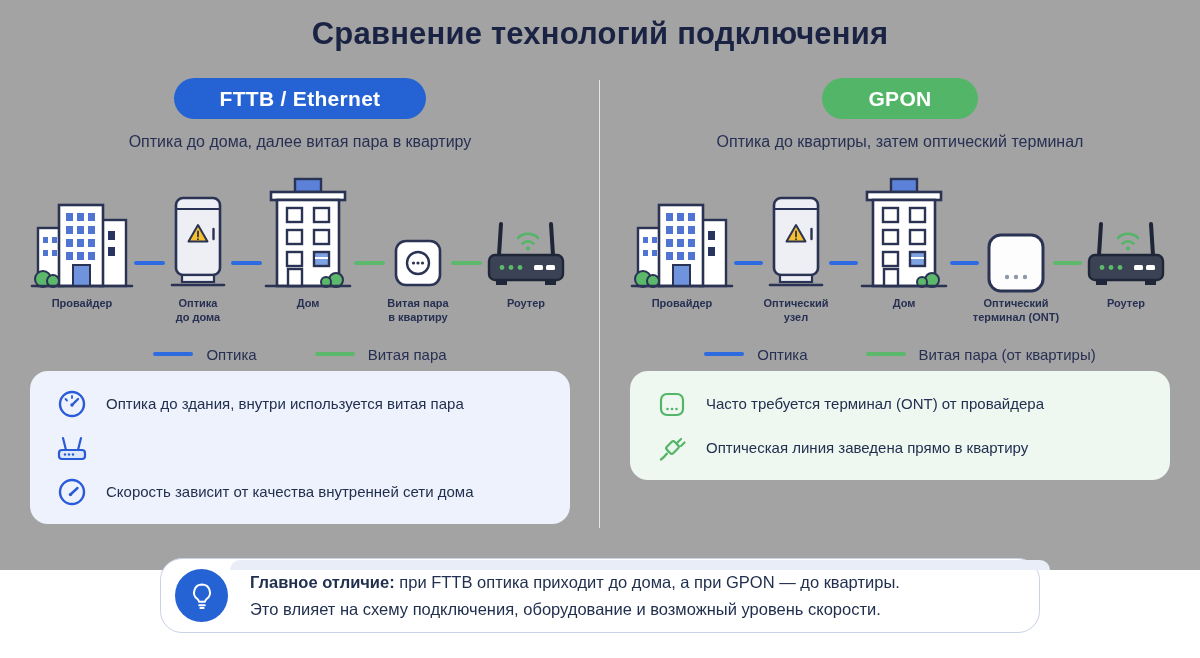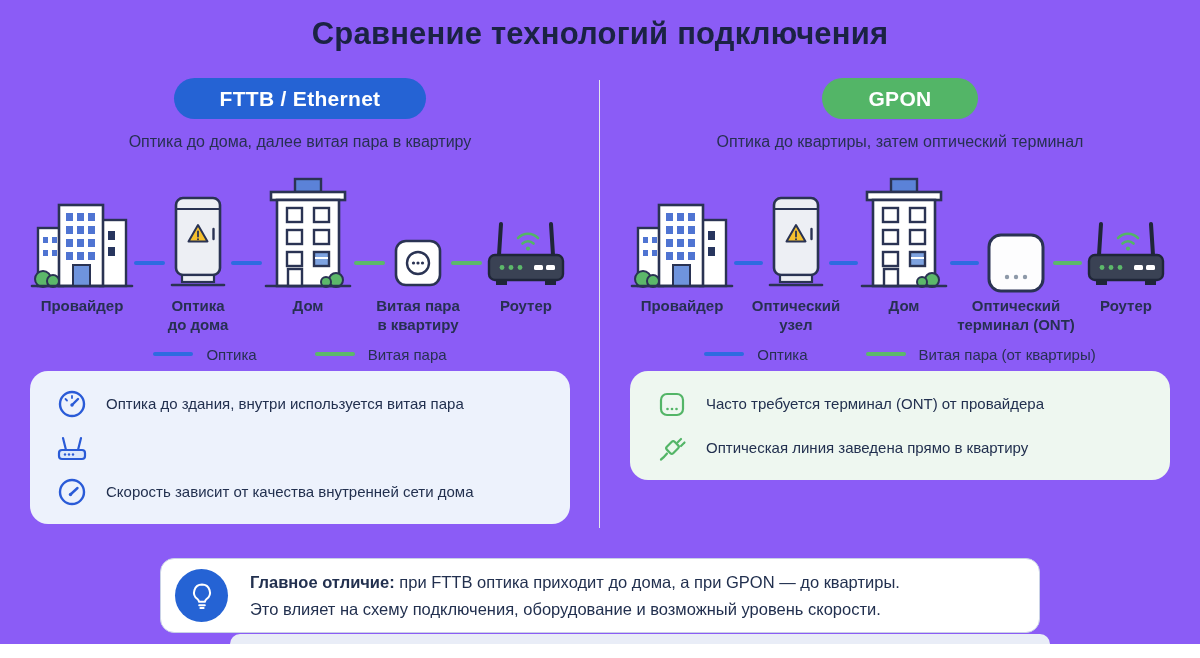--- a/index.html
+++ b/index.html
@@ -1,21 +1,21 @@
 <!DOCTYPE html>
 <html><head>
 <meta charset="utf-8">
 <style>
   * { margin:0; padding:0; box-sizing:border-box; }
   html,body { background:#ffffff; }
   body {
     width:1200px; height:658px; overflow:hidden;
     font-family:"Liberation Sans", sans-serif; color:#22304f;
   }
-  .page { position:relative; width:1200px; height:644px; background:#8b5cf6; }
+  .page { position:relative; width:1200px; height:570px; background:#a3a3a3; }
   .title {
     padding-top:16px; text-align:center;
     font-size:31px; font-weight:800; color:#1b2344; letter-spacing:.2px;
   }
   .columns { position:relative; display:flex; margin-top:26px; }
   .v-divider {
     position:absolute; left:599px; top:2px; width:1px; height:448px;
     background:#e2e5ec;
   }
   .col { width:600px; display:flex; flex-direction:column; align-items:center; }
@@ -26,21 +26,21 @@
   }
   .badge.blue { background:#2563d4; }
   .badge.green { background:#53b567; }
   .subtitle { margin-top:14px; font-size:16px; color:#273052; }
 
   .diagram { display:flex; align-items:flex-end; width:540px; height:172px; margin-top:12px; }
   .node { display:flex; flex-direction:column; align-items:center; justify-content:flex-end; }
   .w104{width:104px} .w72{width:66px} .w92{width:92px} .w66{width:66px} .w84{width:88px} .w70{width:74px}
   .node-label {
     height:46px; padding-top:8px; text-align:center;
-    font-size:15px; font-weight:600; color:#273052; line-height:1.25; white-space:nowrap;
+    font-size:11px; font-weight:600; color:#273052; line-height:1.25; white-space:nowrap;
   }
   .connector { flex:1 1 auto; min-width:16px; height:4px; border-radius:2px; margin-bottom:70px; }
   .c-blue { background:#2e6be0; }
   .c-green { background:#5cb86a; }
   .raise-mid { margin-bottom:0px; }
   .ont-adjust { margin-bottom:-6px; }
 
   .legend { display:flex; align-items:center; gap:58px; margin-top:8px; height:22px; }
   .legend-item { display:flex; align-items:center; gap:13px; font-size:15px; color:#273052; }
   .legend-swatch { width:40px; height:4px; border-radius:2px; }
@@ -50,21 +50,21 @@
     padding:17px 26px; display:flex; flex-direction:column; gap:13px;
   }
   .infobox.blue { background:#edf2fc; }
   .infobox.green { background:#eef7f0; }
   .feature { display:flex; align-items:center; gap:18px; min-height:31px; }
   .feature-icon { width:32px; flex:0 0 32px; display:flex; justify-content:center; align-items:center; }
   .feature-text { font-size:15px; color:#22304f; }
 
   .callout {
     position:absolute; left:160px; top:558px; width:880px; height:75px;
-    background:#fff; border:1.5px solid #c9d2e6; border-radius:14px;
+    background:#fff; border:1.5px solid #c9d2e6; border-radius:22px;
     display:flex; align-items:center; gap:22px; padding:0 24px 0 14px;
   }
   .callout-icon-wrap {
     width:53px; height:53px; border-radius:50%; background:#2563d4;
     flex:0 0 53px; display:flex; align-items:center; justify-content:center;
   }
   .callout-text { font-size:16.5px; line-height:1.62; color:#22304f; }
   .bold { font-weight:700; }
   .bottom-strip {
     position:absolute; left:230px; bottom:0; width:820px; height:10px;

